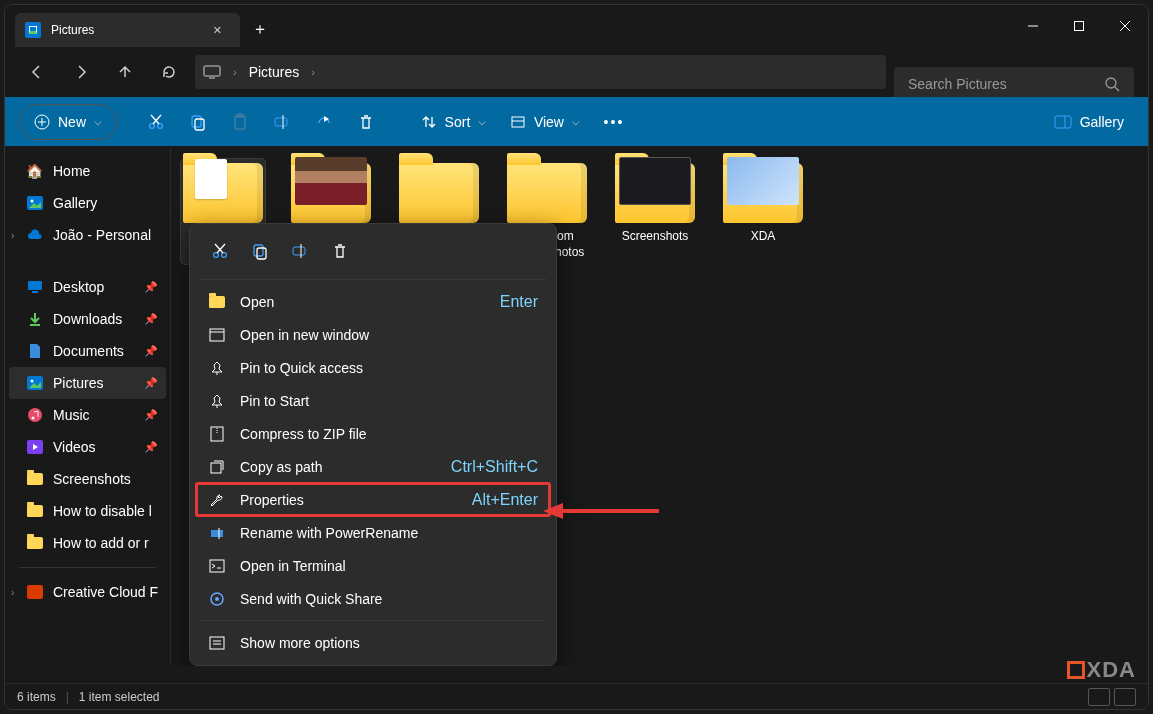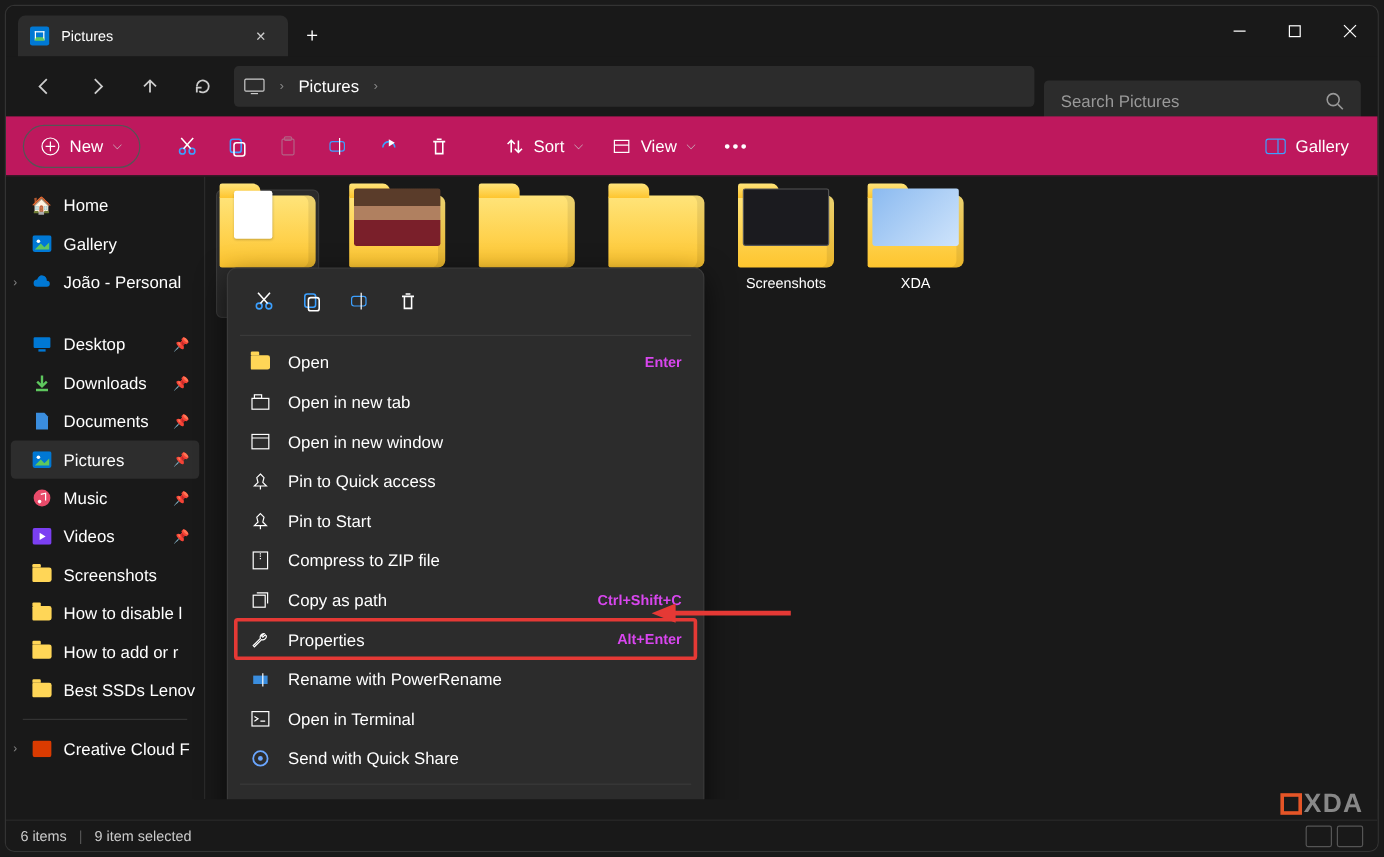--- a/index.html
+++ b/index.html
@@ -15,26 +15,26 @@
 .tab-close { color: #ccc; font-size: 11px; padding: 4px 6px; border-radius: 3px; cursor: pointer; }
 .new-tab { color: #fff; font-size: 16px; padding: 6px 12px; margin-top: 6px; cursor: pointer; }
 .window-controls { margin-left: auto; display: flex; gap: 0; }
 .win-ctrl { width: 46px; height: 32px; display:flex; align-items:center; justify-content:center; color:#fff; cursor:pointer; }
 
 
 .address-row { display: flex; align-items: center; height: 50px; background: #191919; padding: 0 14px; gap: 8px; }
 .nav-btn { width: 36px; height: 36px; display:flex; align-items:center; justify-content:center; color:#ccc; border-radius:4px; cursor:pointer; }
 .address-bar { flex:1; background: #2c2c2c; border-radius: 4px; height: 34px; display:flex; align-items:center; padding: 0 8px; gap: 10px; color:#fff; font-size: 14px; }
 .address-bar .chev { color: #888; font-size: 11px; margin: 0 2px; }
-.search-box { width: 264px; background: #2c2c2c; border-radius: 4px; height: 34px; display:flex; align-items:center; padding: 0 14px; color:#999; font-size: 14px; margin-top: 24px; }
+.search-box { width: 240px; background: #2c2c2c; border-radius: 4px; height: 34px; display:flex; align-items:center; padding: 0 14px; color:#999; font-size: 14px; margin-top: 24px; }
 .search-box input { background:transparent; border:none; outline:none; color:#fff; flex:1; font-size:14px; }
 .search-box input::placeholder { color: #999; }
 
 
-.toolbar { display:flex; align-items:center; height: 50px; background: #be185d; padding: 0 14px; gap: 4px; border-bottom: 1px solid #191919; }
+.toolbar { display:flex; align-items:center; height: 50px; background: #0369a1; padding: 0 14px; gap: 4px; border-bottom: 1px solid #191919; }
 .tool-btn { height: 36px; padding: 0 10px; display:flex; align-items:center; gap:8px; color:#fff; border-radius:4px; cursor:pointer; font-size: 14px; }
 .tool-btn.circled { border: 1px solid #555; border-radius: 18px; padding: 0 14px; }
 .chev-down { font-size: 10px; color: #ccc; }
 .toolbar-spacer { flex: 1; }
 
 
 .main { flex: 1; display: flex; background: #191919; overflow: hidden; }
 .sidebar { width: 166px; padding: 8px 4px; overflow-y: auto; border-right: 1px solid #2a2a2a; }
 .side-item { display:flex; align-items:center; gap:10px; height: 32px; padding: 0 8px 0 18px; color:#fff; font-size: 14px; border-radius:4px; cursor:pointer; position:relative; white-space: nowrap; overflow:hidden; }
 .side-item.selected { background: #2d2d2d; }
@@ -54,25 +54,25 @@
 .item-label { color:#fff; font-size:12px; text-align:center; line-height:1.3; word-break: break-word; }
 .big-folder { width:80px; height:60px; background: linear-gradient(#ffe47a, #fec52e); border-radius: 2px 6px 6px 2px; position:relative; box-shadow: inset -6px 0 0 rgba(0,0,0,0.08); }
 .big-folder::before { content:''; position:absolute; top:-10px; left:0; width:34px; height:12px; background:linear-gradient(#ffe47a,#fec52e); border-radius: 2px 6px 0 0; }
 .big-folder.has-doc::after { content:''; position:absolute; top:-4px; left:12px; width:32px; height:40px; background:#fff; border-radius:2px; box-shadow: 0 1px 2px rgba(0,0,0,0.2); }
 .big-folder .thumb { position:absolute; top:-6px; left:4px; width:72px; height:48px; border-radius:2px; }
 .thumb.person { background: linear-gradient(#5a3c2a 30%, #b08060 30%, #b08060 55%, #7a1f2a 55%); }
 .thumb.dark { background: #1b1b1f; border: 1px solid #555; }
 .thumb.blue { background: linear-gradient(135deg, #8bbaf0, #cfe4fb); }
 
 
-.context-menu { position:absolute; top: 76px; left: 18px; width: 398px; background: #2c2c2c; border: 1px solid #3a3a3a; border-radius: 8px; box-shadow: 0 8px 24px rgba(0,0,0,0.6); padding: 6px; z-index: 10; }
+.context-menu { position:absolute; top: 76px; left: 18px; width: 368px; background: #2c2c2c; border: 1px solid #3a3a3a; border-radius: 8px; box-shadow: 0 8px 24px rgba(0,0,0,0.6); padding: 6px; z-index: 10; }
 .ctx-icons { display:flex; gap: 4px; padding: 4px 6px 6px; }
 .ctx-icon-btn { width: 36px; height: 34px; display:flex; align-items:center; justify-content:center; border-radius:4px; color:#fff; cursor:pointer; }
 .ctx-item { display:flex; align-items:center; gap: 14px; height: 33px; padding: 0 12px; color:#fff; font-size: 14px; border-radius:4px; cursor:pointer; }
-.ctx-item .shortcut { margin-left:auto; color:#d946ef; font-size: 12px; font-weight: bold; }
+.ctx-item .shortcut { margin-left:auto; color:#7dd3fc; font-size: 16px; }
 .ctx-sep { height: 1px; background: #3a3a3a; margin: 5px 4px; }
 .ctx-item.highlighted { outline: 3px solid #e53935; outline-offset: -2px; border-radius: 2px; align-items: center; }
 .ctx-ico { width:18px; height:18px; display:flex; align-items:center; justify-content:center; color:#fff; }
 
 
 .red-arrow { position:absolute; top: 354px; left: 370px; width: 120px; height: 20px; z-index: 11; }
 .red-arrow svg { width:100%; height:100%; }
 
 
 .status-bar { height: 26px; background: #191919; border-top: 1px solid #2a2a2a; display:flex; align-items:center; padding: 0 12px; color:#ccc; font-size: 12px; gap: 10px; margin-top: 17px; }
@@ -333,26 +333,20 @@
           <span class="side-icon">
             <span class="folder-ico"></span>
           </span>
           <span>How to disable l</span>
         </div>
       <div class="side-item">
           <span class="side-icon">
             <span class="folder-ico"></span>
           </span>
           <span>How to add or r</span>
-        </div>
-      <div class="side-item">
-          <span class="side-icon">
-            <span class="folder-ico"></span>
-          </span>
-          <span>Best SSDs Lenov</span>
         </div>
       <div class="side-sep"></div>
       <div class="side-item">
           <span class="expand">›</span>
           <span class="side-icon">
             <svg width="16" height="14">
               <rect width="16" height="14" fill="#da3b01" rx="2"></rect>
             </svg>
           </span>
           <span>Creative Cloud F</span>
@@ -425,29 +419,20 @@
         <div class="ctx-item">
             <span class="ctx-ico">
               <span class="folder-ico"></span>
             </span>
             <span>Open</span>
             <span class="shortcut">Enter</span>
           </div>
         <div class="ctx-item">
             <span class="ctx-ico">
               <svg width="16" height="14">
-                <rect x="1" y="4" width="14" height="9" stroke="#fff" fill="none"></rect>
-                <rect x="3" y="1" width="6" height="3" stroke="#fff" fill="none"></rect>
-              </svg>
-            </span>
-            <span>Open in new tab</span>
-          </div>
-        <div class="ctx-item">
-            <span class="ctx-ico">
-              <svg width="16" height="14">
                 <rect x="1" y="1" width="14" height="12" stroke="#fff" fill="none"></rect>
                 <line x1="1" y1="4" x2="15" y2="4" stroke="#fff"></line>
               </svg>
             </span>
             <span>Open in new window</span>
           </div>
         <div class="ctx-item">
             <span class="ctx-ico">
               <svg width="16" height="16">
                 <path d="M8 2 L11 5 L10 9 L13 12 L3 12 L6 9 L5 5 Z M8 12 L8 15" stroke="#fff" fill="none"></path>
@@ -536,21 +521,21 @@
             <line x1="20" y1="10" x2="118" y2="10" stroke="#e53935" stroke-width="4"></line>
             <path d="M2 10 L22 2 L22 18 Z" fill="#e53935"></path>
           </svg>
       </div>
     </div>
   </div>
 
   <div class="status-bar">
     <span>6 items</span>
     <span class="status-sep">|</span>
-    <span>9 item selected</span>
+    <span>1 item selected</span>
     <div class="view-toggles">
       <div class="view-toggle"></div>
       <div class="view-toggle"></div>
     </div>
   </div>
 
   <div class="watermark">
     <div class="sq"></div>
     <span>XDA</span>
   </div>

